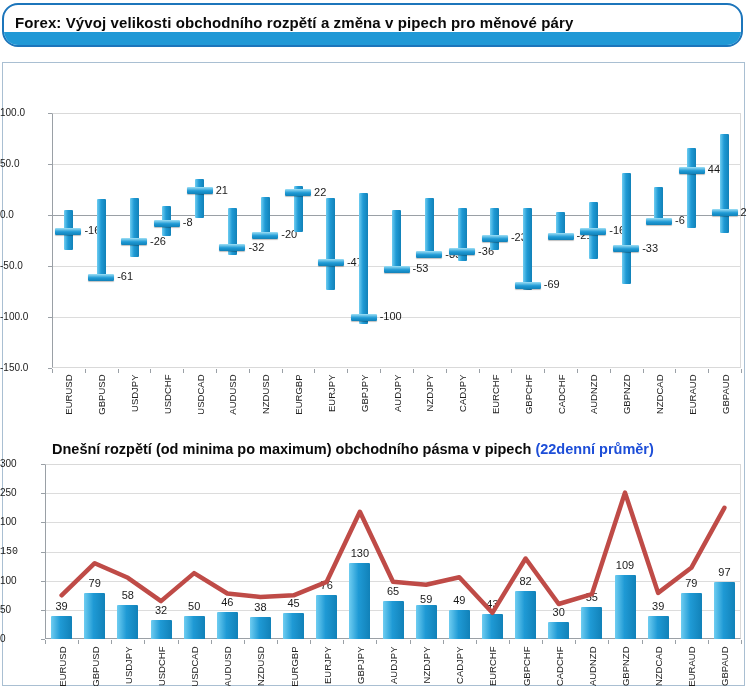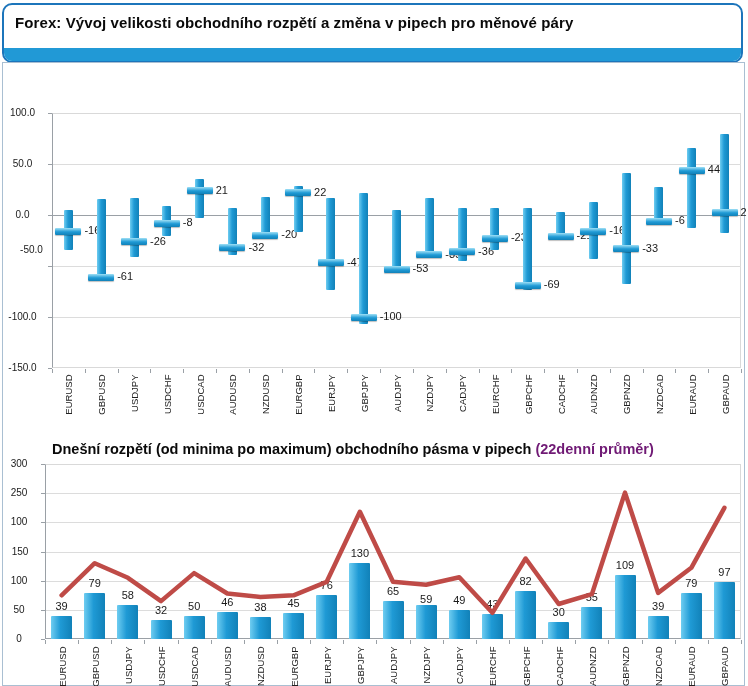--- a/index.html
+++ b/index.html
@@ -3,22 +3,22 @@
 <meta charset="utf-8">
 <style>
   * { margin:0; padding:0; box-sizing:border-box; }
   html,body { background:#ffffff; }
   #page {
     position:relative; width:748px; height:686px; overflow:hidden;
     background:#ffffff; font-family:"Liberation Sans", sans-serif;
   }
   
   #header-box {
-    position:absolute; left:2px; top:3px; width:741px; height:60px;
-    background:#ffffff; border:2px solid #1c75bb; border-radius:10px;
+    position:absolute; left:2px; top:3px; width:741px; height:44px;
+    background:#ffffff; border:2px solid #1c75bb; border-radius:16px;
     overflow:hidden;
   }
   #header-title {
     position:absolute; left:11px; top:9px; right:8px;
     font-size:15px; font-weight:bold; color:#0a0a0a; letter-spacing:0.1px;
     white-space:nowrap;
   }
   #header-accent {
     position:absolute; left:0; right:0; bottom:0; height:13px;
   }
@@ -36,21 +36,21 @@
   .plot {
     position:absolute; border:1px solid #d9d9d9;
     border-left:1px solid #9aa0a6; background:#ffffff;
   }
   #top-plot    { left:52px; top:113px; width:689px; height:255px; }
   #bottom-plot { left:45px; top:464px; width:696px; height:175px; border-bottom:1px solid #9aa0a6; }
   
   .gridline { position:absolute; height:1px; background:#dcdcdc; }
   .gridline.zero { background:#9aa0a6; }
   .ytick-label {
-    position:absolute; font-size:10px; color:#1a1a1a; text-align:center;
+    position:absolute; font-size:10px; color:#1a1a1a; text-align:left;
     white-space:nowrap;
   }
   .axis-tick { position:absolute; background:#9aa0a6; }
   .xcat-label {
     position:absolute; width:56px; height:11px; line-height:11px;
     font-size:9.5px; color:#222; text-align:right;
     transform:rotate(-90deg); white-space:nowrap;
   }
   .candle-bar   { position:absolute; border-radius:1px; }
   .candle-mark  { position:absolute; border-radius:1px; box-shadow:0 1px 1px rgba(0,0,0,0.25); }
@@ -64,39 +64,39 @@
 
 <div id="page">
 
   <div id="header-box">
     <div id="header-title">Forex: Vývoj velikosti obchodního rozpětí a změna v pipech pro měnové páry</div>
     <div id="header-accent" style="background: rgb(33, 153, 214);"></div>
   </div>
 
   <div id="content-panel">
     <div id="bottom-chart-title" class="chart-title" style="left:49px; top:378px;">
-      <span>Dnešní rozpětí (od minima po maximum) obchodního pásma v pipech </span><span id="title-red" style="color: #701a75;">(22denní průměr)</span>
+      <span>Dnešní rozpětí (od minima po maximum) obchodního pásma v pipech </span><span id="title-red" style="color: #1d4ed8;">(22denní průměr)</span>
     </div>
   </div>
 
   <div id="top-plot" class="plot"></div>
   <div id="bottom-plot" class="plot"></div>
 
   <div id="overlay">
       <div class="axis-tick" style="left: 48px; top: 113px; width: 4px; height: 1px;"></div>
       <div class="ytick-label" style="left: 0px; top: 107px; width: 45px;">100.0</div>
       <div class="gridline" style="left: 53px; top: 164px; width: 688px;"></div>
       <div class="axis-tick" style="left: 48px; top: 164px; width: 4px; height: 1px;"></div>
       <div class="ytick-label" style="left: 0px; top: 158px; width: 45px;">50.0</div>
       <div class="gridline zero" style="left: 53px; top: 215px; width: 688px;"></div>
       <div class="axis-tick" style="left: 48px; top: 215px; width: 4px; height: 1px;"></div>
       <div class="ytick-label" style="left: 0px; top: 209px; width: 45px;">0.0</div>
       <div class="gridline" style="left: 53px; top: 266px; width: 688px;"></div>
       <div class="axis-tick" style="left: 48px; top: 266px; width: 4px; height: 1px;"></div>
-      <div class="ytick-label" style="left: 0px; top: 244px; width: 63px;">-50.0</div>
+      <div class="ytick-label" style="left: 0px; top: 260px; width: 63px;">-50.0</div>
       <div class="gridline" style="left: 53px; top: 317px; width: 688px;"></div>
       <div class="axis-tick" style="left: 48px; top: 317px; width: 4px; height: 1px;"></div>
       <div class="ytick-label" style="left: 0px; top: 311px; width: 45px;">-100.0</div>
       <div class="axis-tick" style="left: 48px; top: 368px; width: 4px; height: 1px;"></div>
       <div class="ytick-label" style="left: 0px; top: 362px; width: 45px;">-150.0</div>
       <div class="axis-tick" style="left: 52px; top: 369px; width: 1px; height: 4px;"></div>
       <div class="axis-tick" style="left: 85px; top: 369px; width: 1px; height: 4px;"></div>
       <div class="axis-tick" style="left: 118px; top: 369px; width: 1px; height: 4px;"></div>
       <div class="axis-tick" style="left: 150px; top: 369px; width: 1px; height: 4px;"></div>
       <div class="axis-tick" style="left: 183px; top: 369px; width: 1px; height: 4px;"></div>
@@ -204,21 +204,21 @@
       <div class="axis-tick" style="left: 41px; top: 464px; width: 4px; height: 1px;"></div>
       <div class="ytick-label" style="left: 0px; top: 458px; width: 38px;">300</div>
       <div class="gridline" style="left: 46px; top: 493px; width: 695px;"></div>
       <div class="axis-tick" style="left: 41px; top: 493px; width: 4px; height: 1px;"></div>
       <div class="ytick-label" style="left: 0px; top: 487px; width: 38px;">250</div>
       <div class="gridline" style="left: 46px; top: 522px; width: 695px;"></div>
       <div class="axis-tick" style="left: 41px; top: 522px; width: 4px; height: 1px;"></div>
       <div class="ytick-label" style="left: 0px; top: 516px; width: 38px;">100</div>
       <div class="gridline" style="left: 46px; top: 552px; width: 695px;"></div>
       <div class="axis-tick" style="left: 41px; top: 552px; width: 4px; height: 1px;"></div>
-      <div class="ytick-label" style="left: 0px; top: 546px; width: 40px;">150</div>
+      <div class="ytick-label" style="left: 0px; top: 546px; width: 40px; font-family: Liberation Mono, monospace;">150</div>
       <div class="gridline" style="left: 46px; top: 581px; width: 695px;"></div>
       <div class="axis-tick" style="left: 41px; top: 581px; width: 4px; height: 1px;"></div>
       <div class="ytick-label" style="left: 0px; top: 575px; width: 38px;">100</div>
       <div class="gridline" style="left: 46px; top: 610px; width: 695px;"></div>
       <div class="axis-tick" style="left: 41px; top: 610px; width: 4px; height: 1px;"></div>
       <div class="ytick-label" style="left: 0px; top: 604px; width: 38px;">50</div>
       <div class="axis-tick" style="left: 41px; top: 639px; width: 4px; height: 1px;"></div>
       <div class="ytick-label" style="left: 0px; top: 633px; width: 38px;">0</div>
       <div class="axis-tick" style="left: 45px; top: 640px; width: 1px; height: 4px;"></div>
       <div class="axis-tick" style="left: 78px; top: 640px; width: 1px; height: 4px;"></div>

